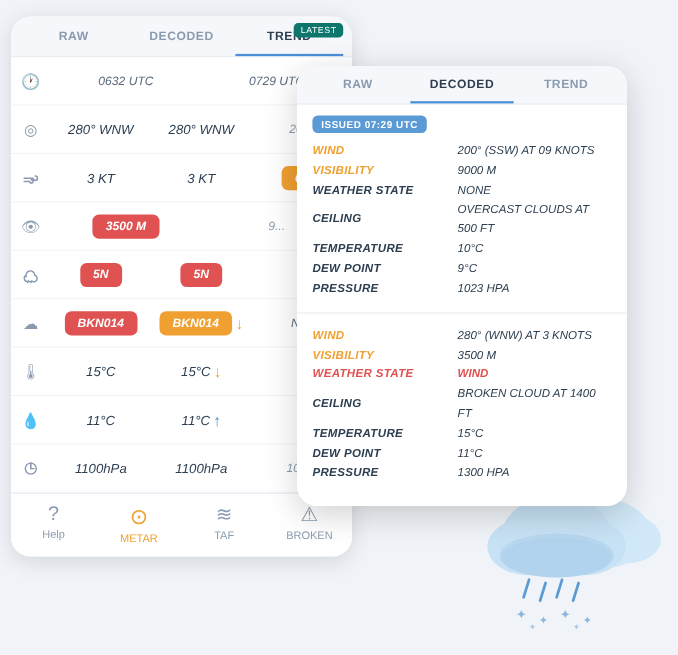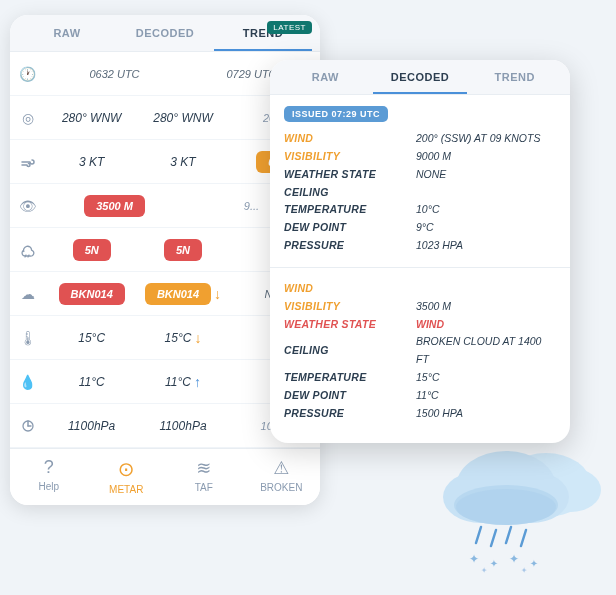--- a/index.html
+++ b/index.html
@@ -414,40 +414,42 @@
       <div class="decoded-row">
         <span class="decoded-label orange">VISIBILITY</span>
         <span class="decoded-value">9000 M</span>
       </div>
       <div class="decoded-row">
         <span class="decoded-label">WEATHER STATE</span>
         <span class="decoded-value">NONE</span>
       </div>
       <div class="decoded-row">
         <span class="decoded-label">CEILING</span>
+        <span class="decoded-value">OVERCAST CLOUDS AT 500 FT</span>
       </div>
       <div class="decoded-row">
         <span class="decoded-label">TEMPERATURE</span>
         <span class="decoded-value">10°C</span>
       </div>
       <div class="decoded-row">
         <span class="decoded-label">DEW POINT</span>
         <span class="decoded-value">9°C</span>
       </div>
       <div class="decoded-row">
         <span class="decoded-label">PRESSURE</span>
         <span class="decoded-value">1023 HPA</span>
       </div>
     </div>
 
     <div class="divider"></div>
 
     <div class="issued-block">
       <div class="decoded-row">
         <span class="decoded-label orange">WIND</span>
+        <span class="decoded-value">280° (WNW) AT 3 KNOTS</span>
       </div>
       <div class="decoded-row">
         <span class="decoded-label orange">VISIBILITY</span>
         <span class="decoded-value">3500 M</span>
       </div>
       <div class="decoded-row">
         <span class="decoded-label red">WEATHER STATE</span>
         <span class="decoded-value red">WIND</span>
       </div>
       <div class="decoded-row">
@@ -457,21 +459,21 @@
       <div class="decoded-row">
         <span class="decoded-label">TEMPERATURE</span>
         <span class="decoded-value">15°C</span>
       </div>
       <div class="decoded-row">
         <span class="decoded-label">DEW POINT</span>
         <span class="decoded-value">11°C</span>
       </div>
       <div class="decoded-row">
         <span class="decoded-label">PRESSURE</span>
-        <span class="decoded-value">1500 HPA</span>
+        <span class="decoded-value">1300 HPA</span>
       </div>
     </div>
   </div>
 </div>
 
 <div class="cloud-illustration">
   <svg class="cloud-svg" viewBox="0 0 180 160" xmlns="http://www.w3.org/2000/svg">
 
     <ellipse cx="120" cy="70" rx="45" ry="32" fill="#d0e8f8"></ellipse>
     <ellipse cx="90" cy="80" rx="35" ry="25" fill="#d0e8f8"></ellipse>

